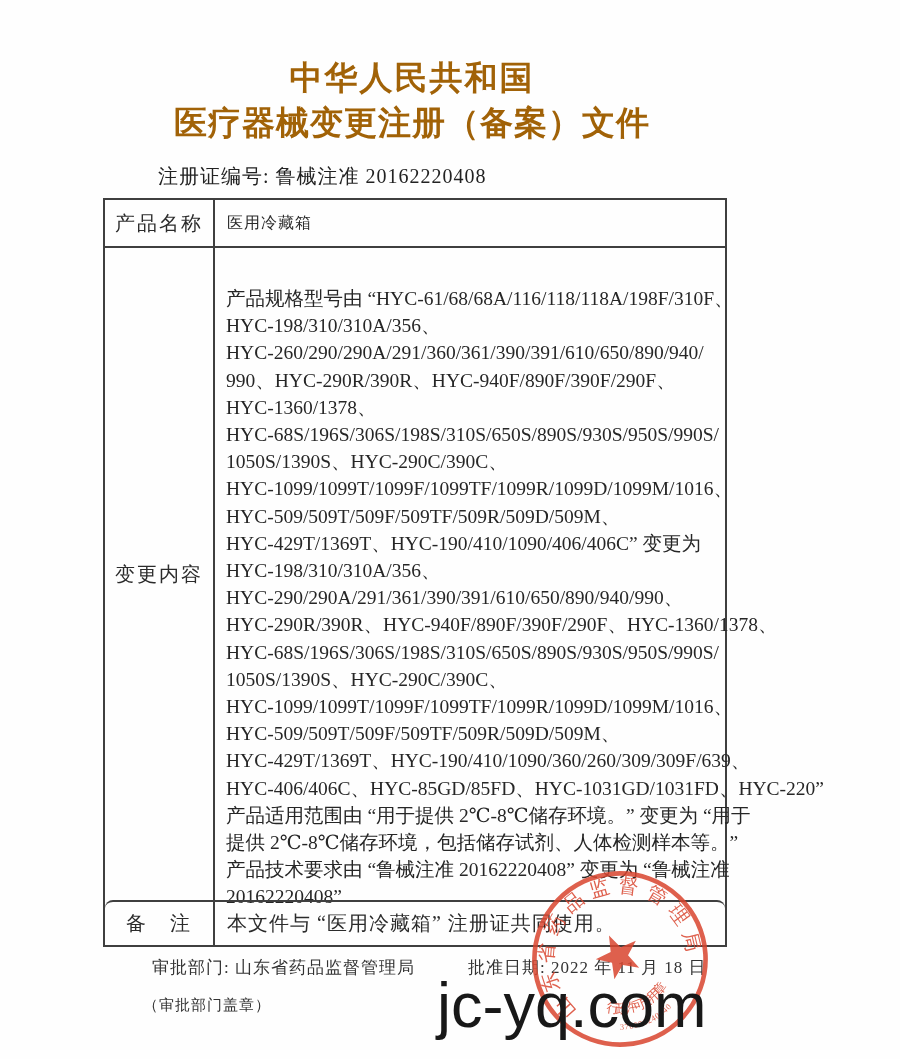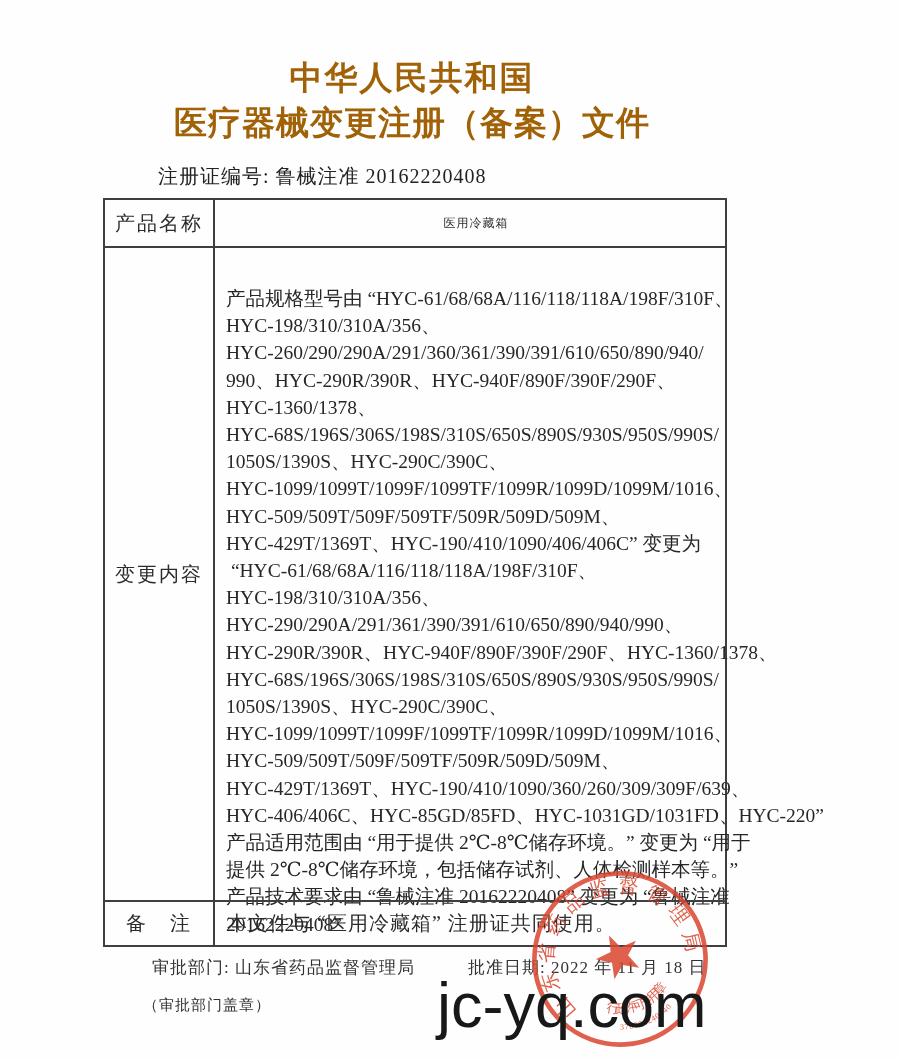--- a/index.html
+++ b/index.html
@@ -18,25 +18,25 @@
   }
   .trow{display:flex;box-sizing:border-box;}
   .trow + .trow{border-top:2px solid #3f3f3f;}
   .tlabel{
     width:110px;min-width:110px;border-right:2px solid #3f3f3f;box-sizing:border-box;
     display:flex;align-items:center;justify-content:center;
     font-size:20px;letter-spacing:2px;color:#2b2b2b;
   }
   .tcontent{flex:1;box-sizing:border-box;}
   .row-name{height:46px;}
-  .row-name .tcontent{display:flex;align-items:center;padding-left:12px;font-size:12px;letter-spacing:1px;justify-content:center;}
+  .row-name .tcontent{display:flex;align-items:center;padding-left:12px;font-size:16px;letter-spacing:1px;}
   .row-change{height:654px;}
   .row-change .tcontent{padding:5px 6px 0 11px;margin-top:32px;}
   .row-change .tline{font-size:19.5px;line-height:27.2px;white-space:pre;color:#262626;}
-  .row-remark{flex:1;}
+  .row-remark{flex:1;border-radius:8px;}
   .row-remark .tcontent{display:flex;align-items:center;padding-left:12px;font-size:20px;letter-spacing:1px;}
   .footer-dept{position:absolute;left:152px;top:956px;font-size:17px;color:#333;letter-spacing:1px;}
   .footer-date{position:absolute;left:468px;top:956px;font-size:17px;color:#333;letter-spacing:1px;}
   .footer-sealnote{position:absolute;left:143px;top:996px;font-size:15px;color:#333;letter-spacing:1px;}
   .stamp{position:absolute;left:527px;top:866px;width:186px;height:186px;opacity:0.85;z-index:5;}
   .watermark{
     position:absolute;left:437px;top:972px;z-index:10;
     font-family:"Liberation Sans","DejaVu Sans",sans-serif;
     font-size:63px;font-weight:400;color:#181818;letter-spacing:0px;line-height:66px;
   }
@@ -66,21 +66,20 @@
           <div class="tline">产品规格型号由 “HYC-61/68/68A/116/118/118A/198F/310F、</div>
           <div class="tline">HYC-198/310/310A/356、</div>
           <div class="tline">HYC-260/290/290A/291/360/361/390/391/610/650/890/940/</div>
           <div class="tline">990、HYC-290R/390R、HYC-940F/890F/390F/290F、</div>
           <div class="tline">HYC-1360/1378、</div>
           <div class="tline">HYC-68S/196S/306S/198S/310S/650S/890S/930S/950S/990S/</div>
           <div class="tline">1050S/1390S、HYC-290C/390C、</div>
           <div class="tline">HYC-1099/1099T/1099F/1099TF/1099R/1099D/1099M/1016、</div>
           <div class="tline">HYC-509/509T/509F/509TF/509R/509D/509M、</div>
           <div class="tline">HYC-429T/1369T、HYC-190/410/1090/406/406C” 变更为</div>
-          <div class="tline"> “HYC-61/68/68A/116/118/118A/198F/310F、</div>
           <div class="tline">HYC-198/310/310A/356、</div>
           <div class="tline">HYC-290/290A/291/361/390/391/610/650/890/940/990、</div>
           <div class="tline">HYC-290R/390R、HYC-940F/890F/390F/290F、HYC-1360/1378、</div>
           <div class="tline">HYC-68S/196S/306S/198S/310S/650S/890S/930S/950S/990S/</div>
           <div class="tline">1050S/1390S、HYC-290C/390C、</div>
           <div class="tline">HYC-1099/1099T/1099F/1099TF/1099R/1099D/1099M/1016、</div>
           <div class="tline">HYC-509/509T/509F/509TF/509R/509D/509M、</div>
           <div class="tline">HYC-429T/1369T、HYC-190/410/1090/360/260/309/309F/639、</div>
           <div class="tline">HYC-406/406C、HYC-85GD/85FD、HYC-1031GD/1031FD、HYC-220”</div>
           <div class="tline">产品适用范围由 “用于提供 2℃-8℃储存环境。” 变更为 “用于</div>

